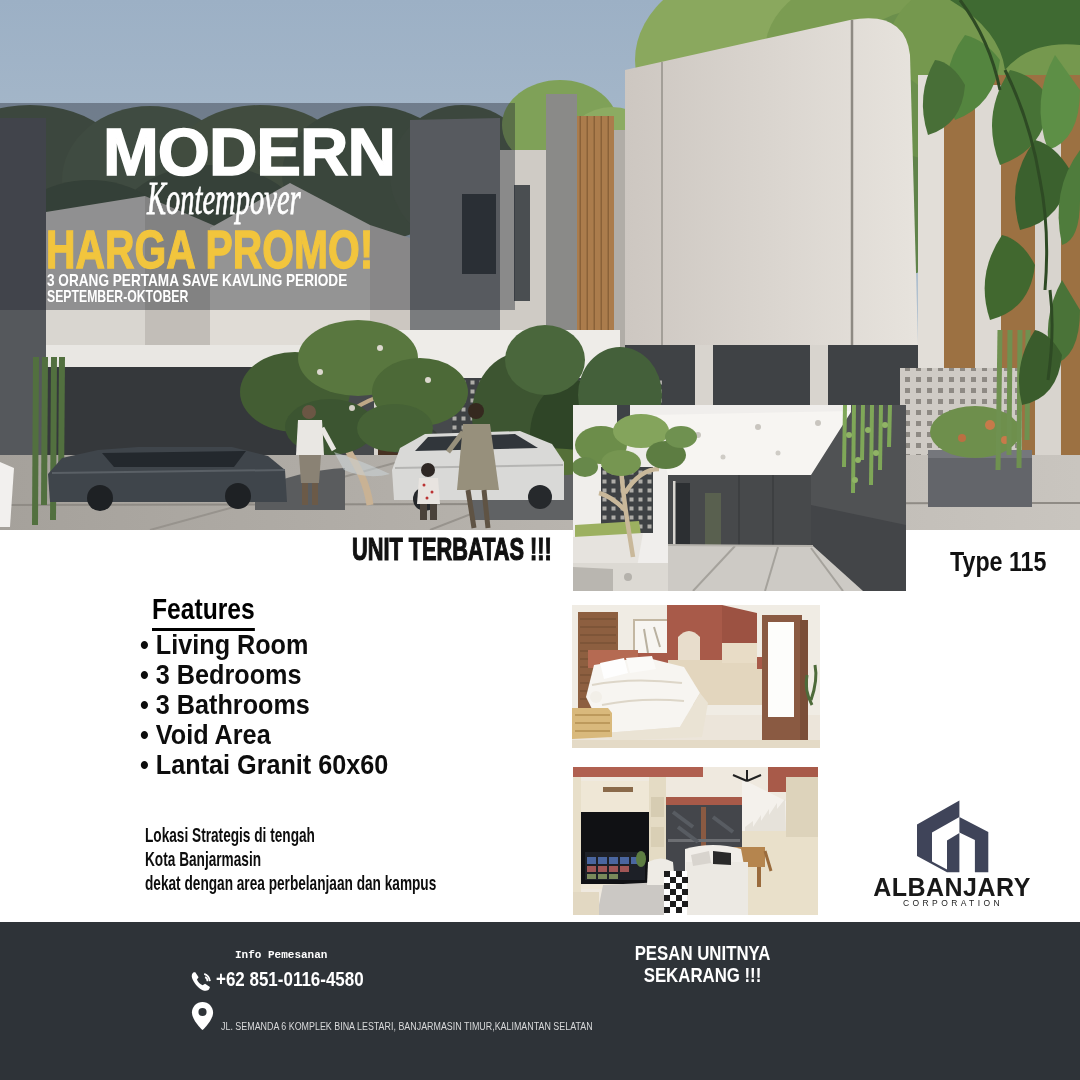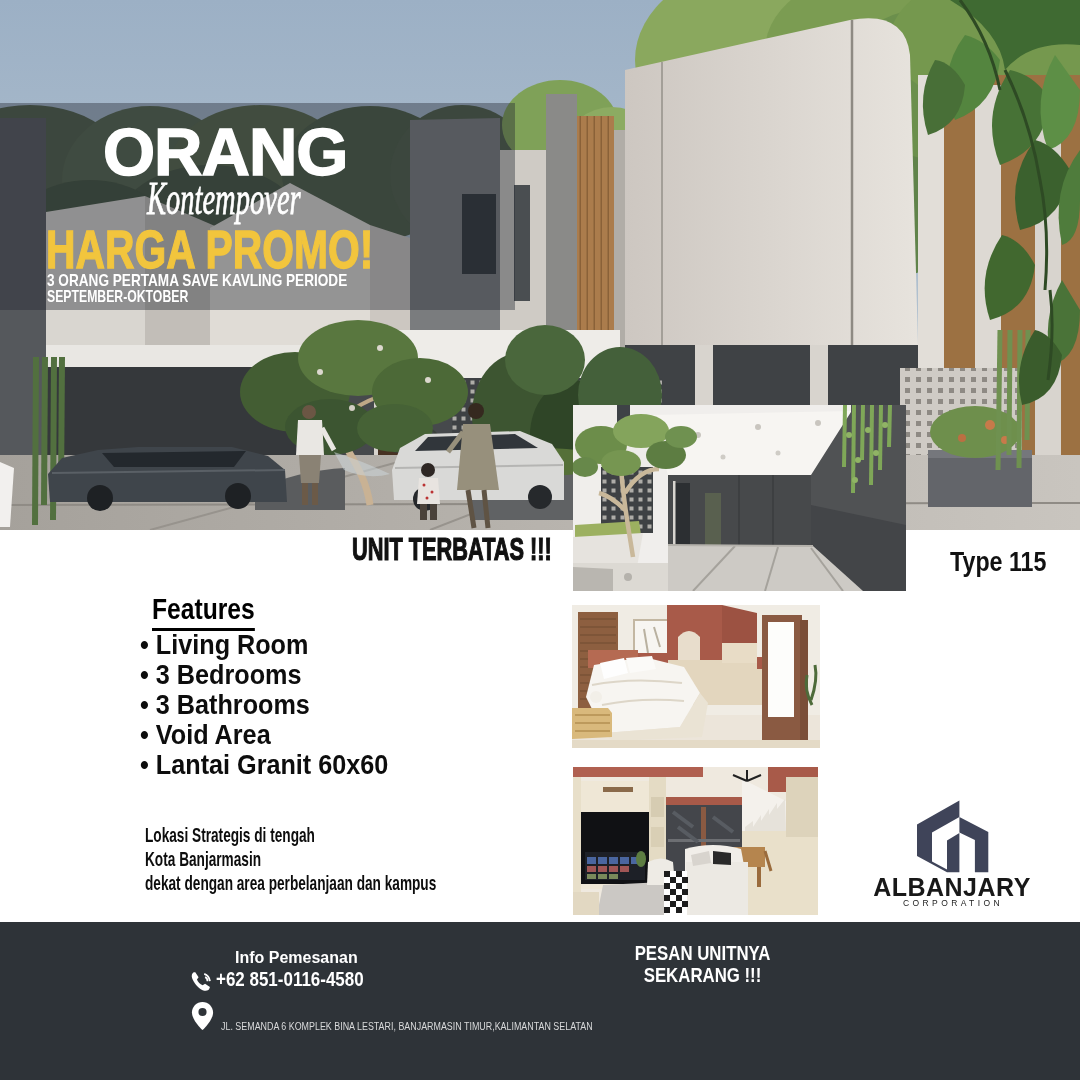--- a/index.html
+++ b/index.html
@@ -213,21 +213,21 @@
     <circle cx="424" cy="485" r="1.5" fill="#b33"></circle>
         <circle cx="432" cy="492" r="1.5" fill="#b33"></circle>
         <circle cx="427" cy="498" r="1.5" fill="#b33"></circle>
     <rect x="420" y="504" width="7" height="16" fill="#4a423a"></rect>
         <rect x="430" y="504" width="7" height="16" fill="#4a423a"></rect>
   </g>
 
   <rect x="0" y="103" width="515" height="207" fill="#222831" opacity="0.40"></rect>
 </svg>
 
-<div class="abs" style="left:103px;top:113px;color:#fff;font-weight:bold;font-size:67px;letter-spacing:-1px;-webkit-text-stroke:1.5px #fff;">ORANG</div>
+<div class="abs" style="left:103px;top:113px;color:#fff;font-weight:bold;font-size:67px;letter-spacing:-1px;-webkit-text-stroke:1.5px #fff;">MODERN</div>
 <div class="abs" style="left:147px;top:172px;color:#fff;font-family:'Liberation Serif',serif;font-style:italic;font-size:46px;-webkit-text-stroke:0.8px #fff;transform:scaleX(0.62);transform-origin:0 0;white-space:nowrap;">Kontempover</div>
 <div class="abs" style="left:46px;top:219px;color:#f2c53d;font-weight:bold;font-size:53px;transform:scaleX(0.77);transform-origin:0 0;white-space:nowrap;-webkit-text-stroke:1.3px #f2c53d;">HARGA PROMO!</div>
 <div class="abs" style="left:47px;top:272px;color:#fff;font-weight:bold;font-size:17px;line-height:17px;transform:scaleX(0.8);transform-origin:0 0;white-space:nowrap;">3 ORANG PERTAMA SAVE KAVLING PERIODE</div>
 <div class="abs" style="left:47px;top:288px;color:#fff;font-weight:bold;font-size:17px;line-height:17px;transform:scaleX(0.72);transform-origin:0 0;white-space:nowrap;">SEPTEMBER-OKTOBER</div>
 
 <div class="abs" style="left:352px;top:531px;color:#111;font-weight:bold;font-size:32px;transform:scaleX(0.68);transform-origin:0 0;white-space:nowrap;-webkit-text-stroke:1.2px #111;">UNIT TERBATAS !!!</div>
 
 <div class="abs" style="left:950px;top:546px;color:#111;font-weight:bold;font-size:28px;transform:scaleX(0.83);transform-origin:0 0;white-space:nowrap;">Type 115</div>
 
 <div class="abs" style="left:152px;top:593px;color:#000;font-weight:bold;font-size:29px;transform:scaleX(0.85);transform-origin:0 0;white-space:nowrap;border-bottom:3px solid #000;padding-bottom:2px;">Features</div>
@@ -414,21 +414,21 @@
 <svg class="abs" style="left:860px;top:795px;" width="220" height="120" viewBox="860 795 220 120">
   <g fill="#3f4459">
     <path d="M959.4,800.5 L917,824.5 L917,856 L947,872.3 L959.4,872.3 L959.4,833 L947,840.5 L947,869.5 L932,861.5 L932,832.5 L959.4,817 Z"></path>
     <path d="M959.4,816.9 L988.3,832.1 L988.3,872.3 L974.9,872.3 L974.9,840 L959.4,832.6 Z"></path>
   </g>
   <text x="952" y="896" font-family="Liberation Sans,sans-serif" font-size="25" font-weight="bold" fill="#181818" text-anchor="middle" letter-spacing="0.5">ALBANJARY</text>
   <text x="953" y="906" font-family="Liberation Sans,sans-serif" font-size="8.5" fill="#222" text-anchor="middle" letter-spacing="3.4">CORPORATION</text>
 </svg>
 
 <div class="abs" style="left:0;top:922px;width:1080px;height:158px;background:#2e3338;"></div>
-<div class="abs" style="left:235px;top:949px;color:#fff;font-weight:bold;font-size:16px;">Info Pemesanan</div>
+<div class="abs" style="left:235px;top:949px;color:#fff;font-weight:bold;font-size:11px;font-family:Liberation Mono, monospace;">Info Pemesanan</div>
 <div class="abs" style="left:216px;top:968px;color:#fff;font-weight:bold;font-size:19.5px;transform:scaleX(0.87);transform-origin:0 0;white-space:nowrap;">+62 851-0116-4580</div>
 <div class="abs" style="left:221px;top:1021px;color:#d9dadb;font-size:10px;transform:scaleX(0.89);transform-origin:0 0;white-space:nowrap;">JL. SEMANDA 6 KOMPLEK BINA LESTARI, BANJARMASIN TIMUR,KALIMANTAN SELATAN</div>
 <svg class="abs" style="left:188px;top:969px;" width="26" height="26" viewBox="0 0 32 32">
   <path d="M7,4 C5,5 4,8 5,11 C7,17 12,23 18,26 C21,27 25,27 26,25 L27,22 L21,18 L18,20 C15,19 12,16 11,13 L13,10 L9,4 Z" fill="#fff"></path>
   <path d="M20,6 Q26,8 27,15 M21,10 Q24,11 24,15" stroke="#fff" stroke-width="2.2" fill="none"></path>
 </svg>
 <svg class="abs" style="left:191px;top:1001px;" width="23" height="30" viewBox="0 0 26 34">
   <path d="M13,1 C6.4,1 1,6.4 1,13 C1,22 13,33 13,33 C13,33 25,22 25,13 C25,6.4 19.6,1 13,1 Z" fill="#fff"></path>
   <circle cx="13" cy="12.5" r="4.6" fill="#2e3338"></circle>
 </svg>

